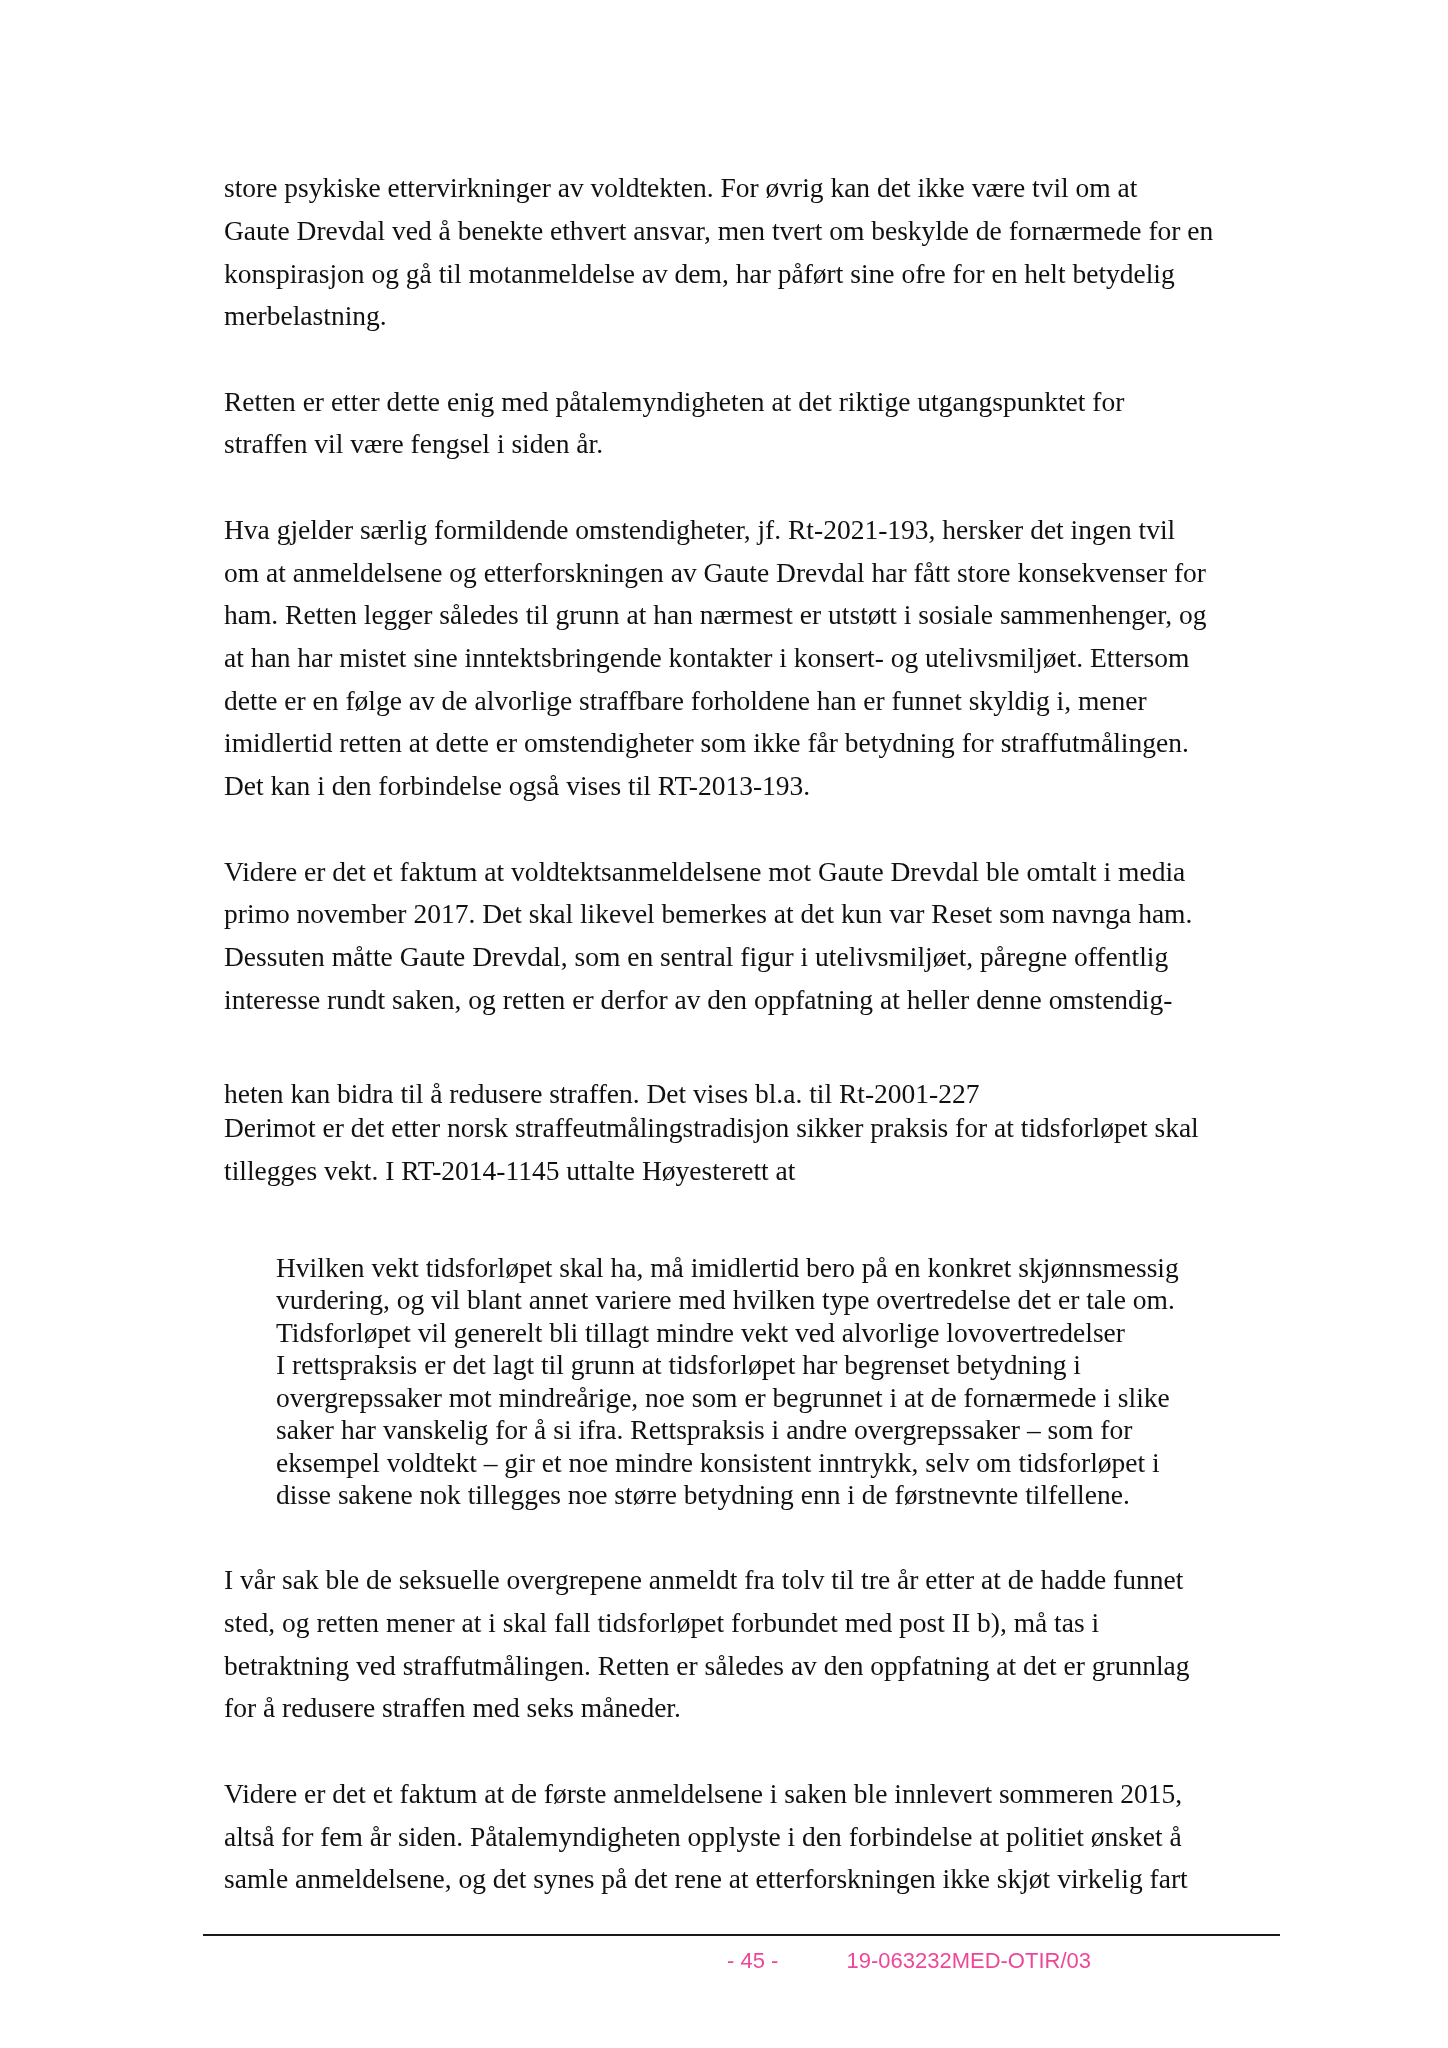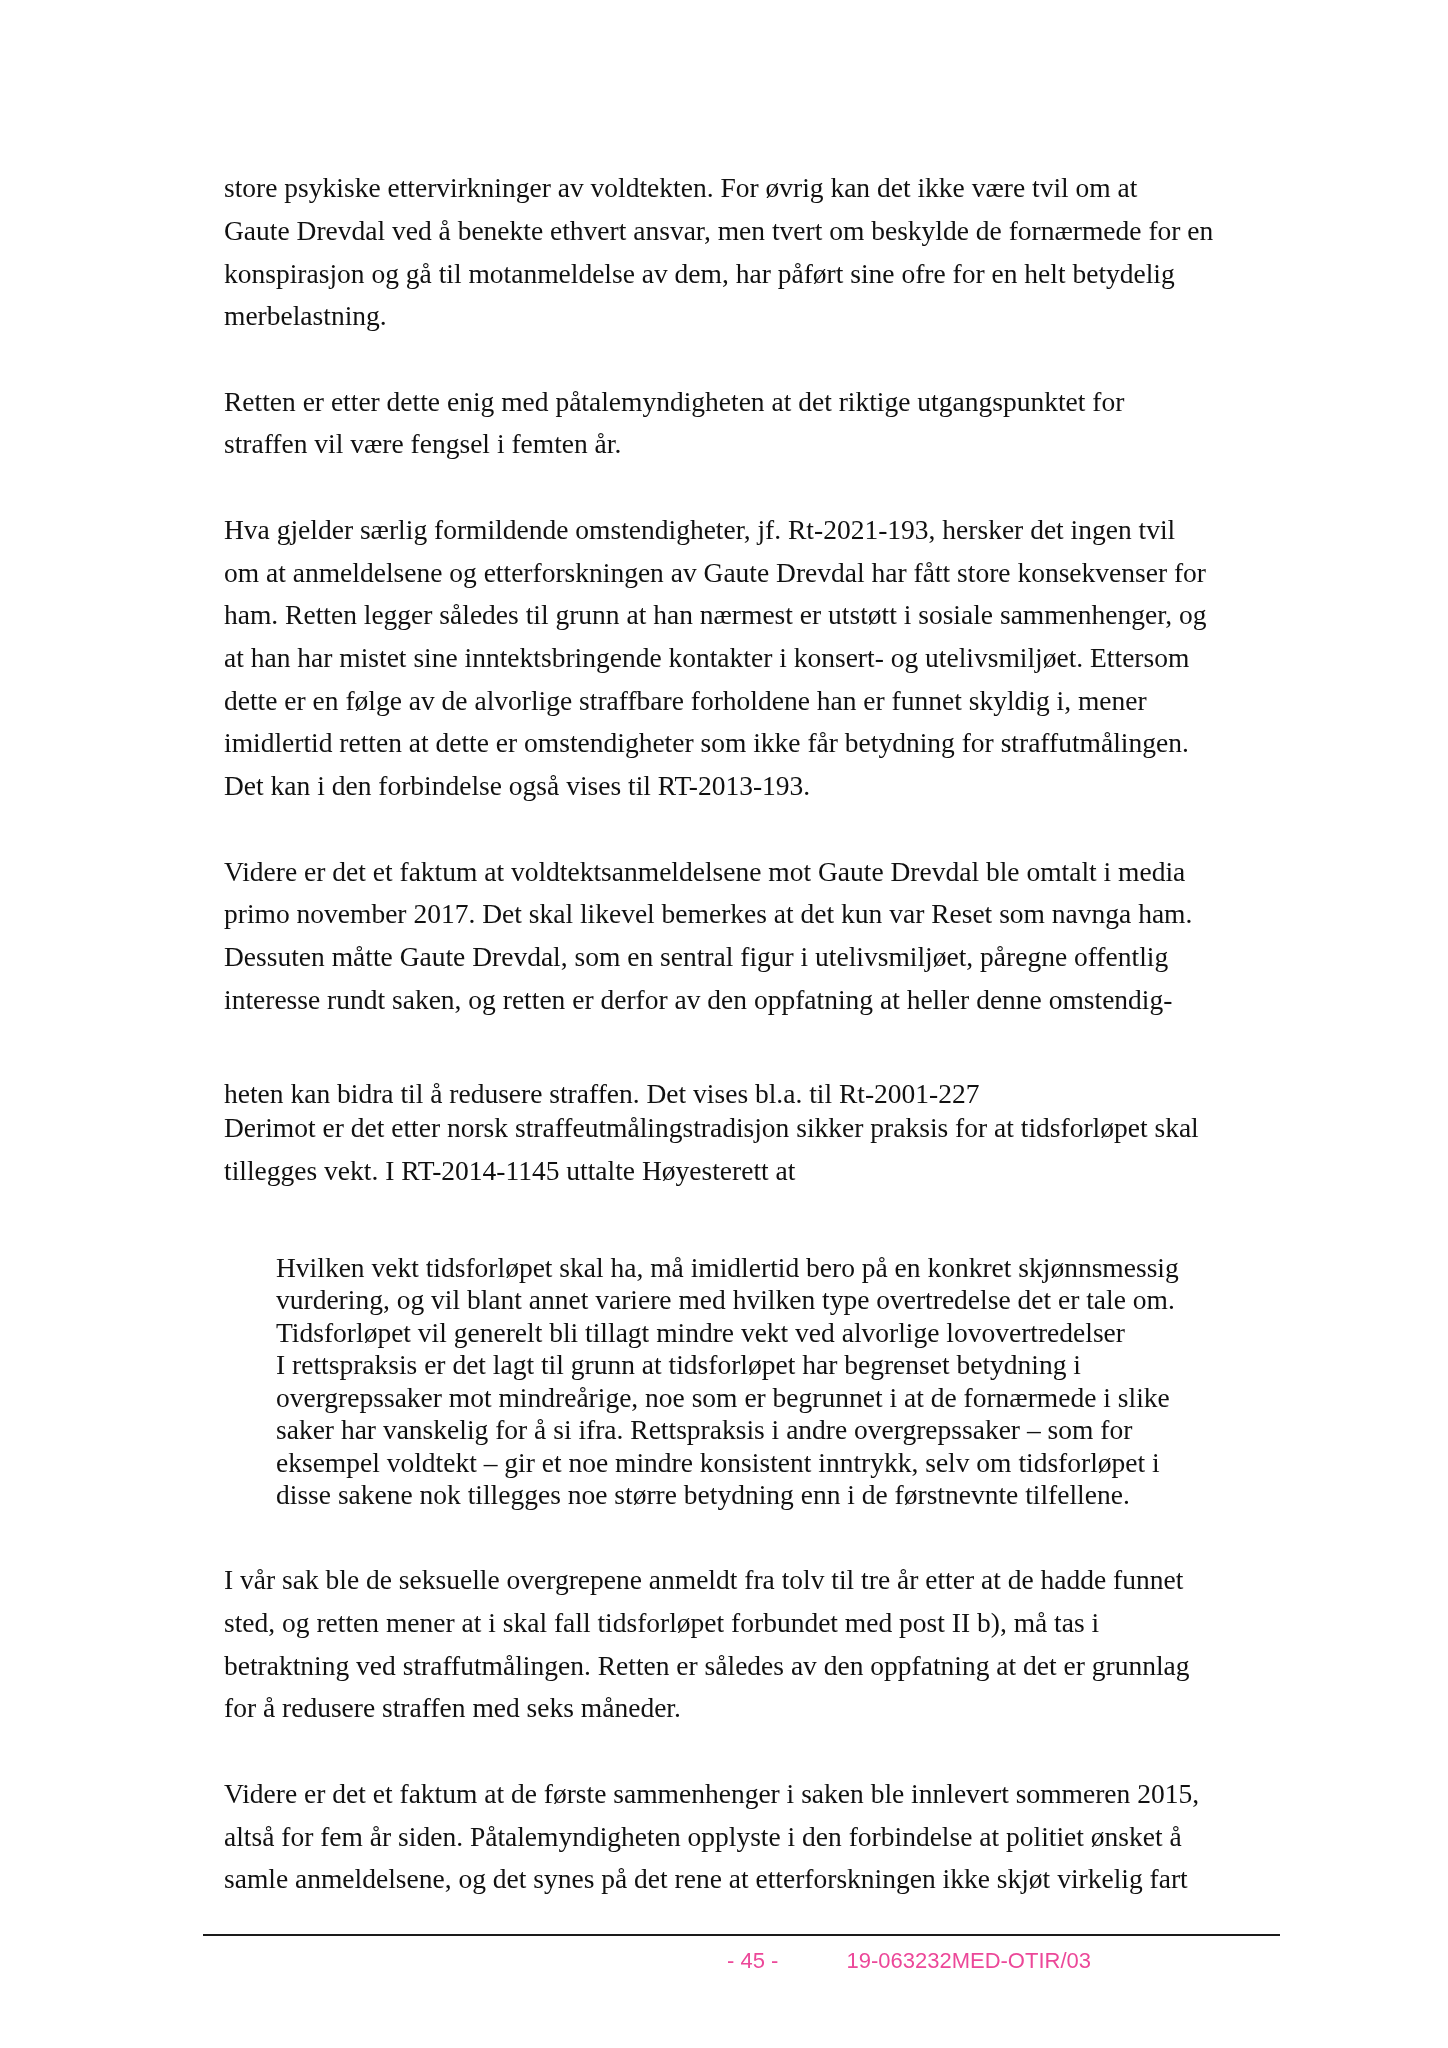--- a/index.html
+++ b/index.html
@@ -44,21 +44,21 @@
 
   <div>
     <div class="line" style="top:174px">store psykiske ettervirkninger av voldtekten.  For øvrig kan det ikke være tvil om at</div>
     <div class="line" style="top:217px">Gaute Drevdal ved å benekte ethvert ansvar, men tvert om beskylde de fornærmede for en</div>
     <div class="line" style="top:260px">konspirasjon og gå til motanmeldelse av dem, har påført sine ofre for en helt betydelig</div>
     <div class="line" style="top:302px">merbelastning.</div>
   </div>
 
   <div>
     <div class="line" style="top:388px">Retten er etter dette enig med påtalemyndigheten at det riktige utgangspunktet for</div>
-    <div class="line" style="top:430px">straffen vil være fengsel i femten år.</div>
+    <div class="line" style="top:430px">straffen vil være fengsel i siden år.</div>
   </div>
 
   <div>
     <div class="line" style="top:516px">Hva gjelder særlig formildende omstendigheter, jf. Rt-2021-193, hersker det ingen tvil</div>
     <div class="line" style="top:559px">om at anmeldelsene og etterforskningen av Gaute Drevdal har fått store konsekvenser for</div>
     <div class="line" style="top:601px">ham.  Retten legger således til grunn at han nærmest er utstøtt i sosiale sammenhenger, og</div>
     <div class="line" style="top:644px">at han har mistet sine inntektsbringende kontakter i konsert- og utelivsmiljøet.  Ettersom</div>
     <div class="line" style="top:687px">dette er en følge av de alvorlige straffbare forholdene han er funnet skyldig i, mener</div>
     <div class="line" style="top:729px">imidlertid retten at dette er omstendigheter som ikke får betydning for straffutmålingen.</div>
     <div class="line" style="top:772px">Det kan i den forbindelse også vises til RT-2013-193.</div>
@@ -89,21 +89,21 @@
   </div>
 
   <div>
     <div class="line" style="top:1566px">I vår sak ble de seksuelle overgrepene anmeldt fra tolv til tre år etter at de hadde funnet</div>
     <div class="line" style="top:1609px">sted, og retten mener at i skal fall tidsforløpet forbundet med post II b), må tas i</div>
     <div class="line" style="top:1652px">betraktning ved straffutmålingen.  Retten er således av den oppfatning at det er grunnlag</div>
     <div class="line" style="top:1694px">for å redusere straffen med seks måneder.</div>
   </div>
 
   <div>
-    <div class="line" style="top:1780px">Videre er det et faktum at de første sammenhenger i saken ble innlevert sommeren 2015,</div>
+    <div class="line" style="top:1780px">Videre er det et faktum at de første anmeldelsene i saken ble innlevert sommeren 2015,</div>
     <div class="line" style="top:1823px">altså for fem år siden.  Påtalemyndigheten opplyste i den forbindelse at politiet ønsket å</div>
     <div class="line" style="top:1865px">samle anmeldelsene, og det synes på det rene at etterforskningen ikke skjøt virkelig fart</div>
   </div>
 
   <div class="rule"></div>
   <div class="footer-text pageno">- 45 -</div>
   <div class="footer-text caseno">19-063232MED-OTIR/03</div>
 
 </div>
 

